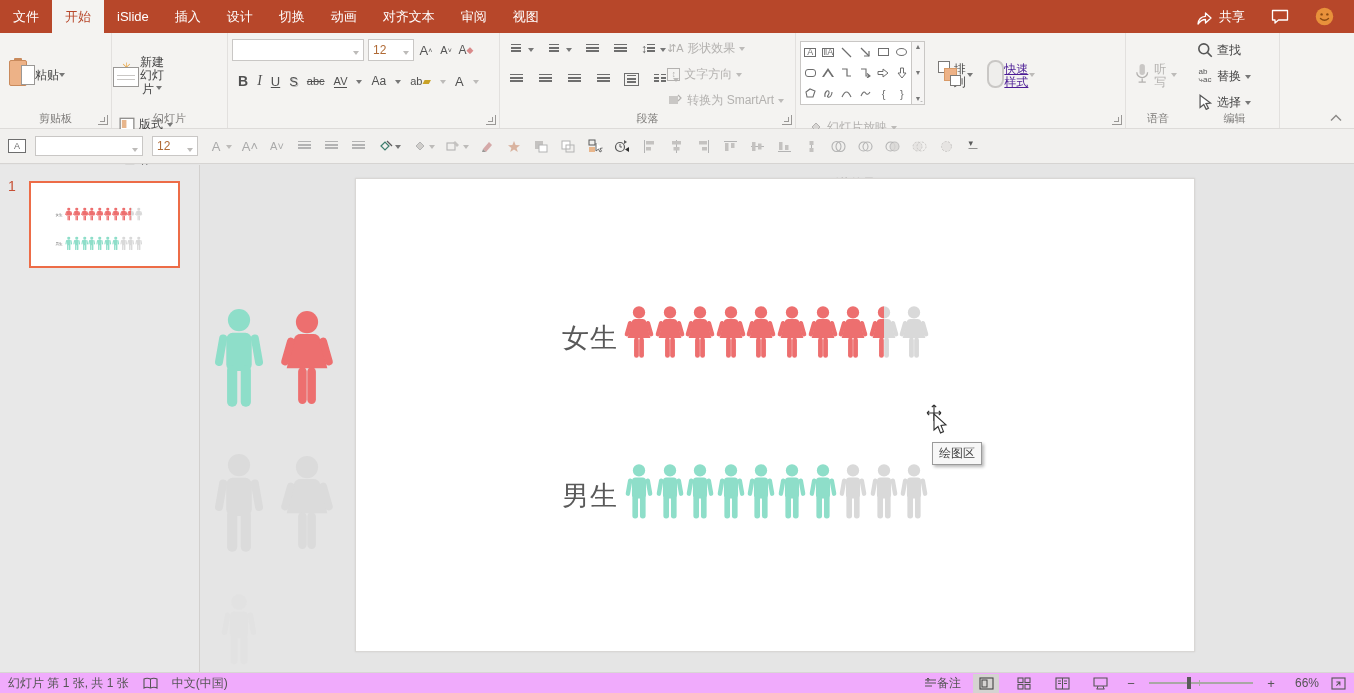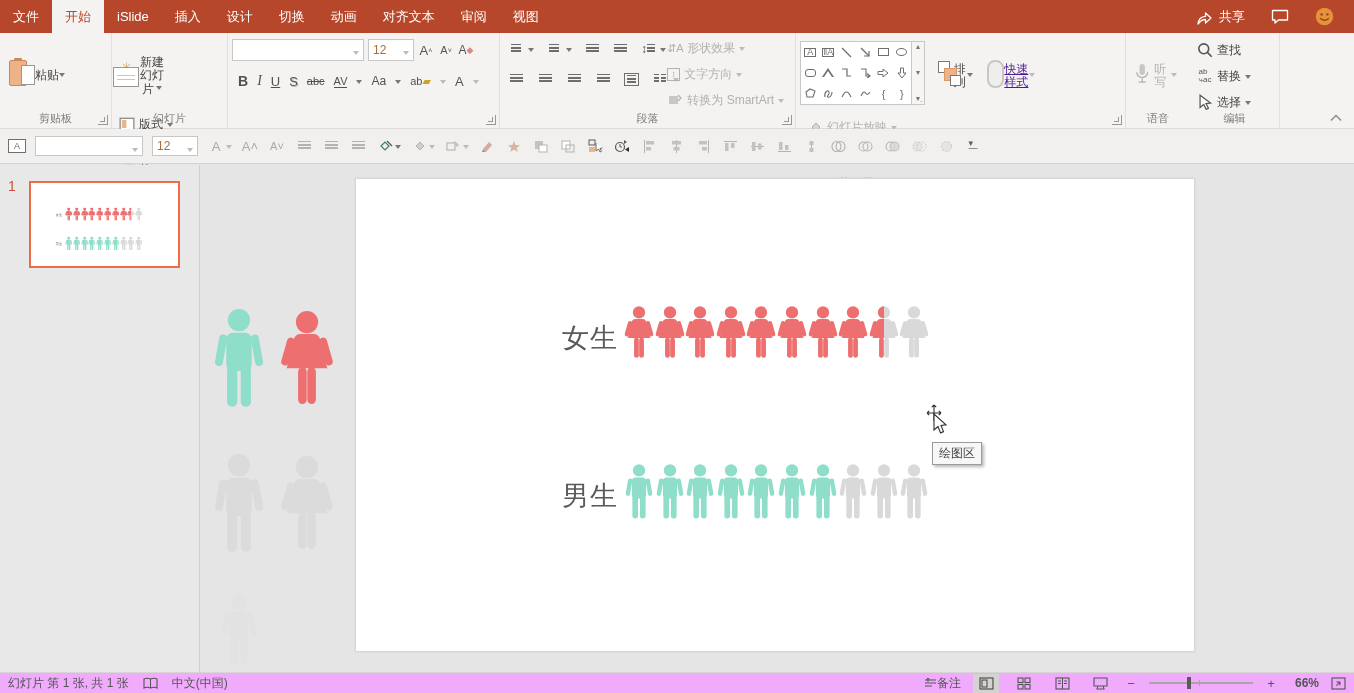--- a/index.html
+++ b/index.html
@@ -875,19 +875,19 @@
           <path d="M1 1 H14 V9 H1 Z" fill="none" stroke="#555" stroke-width="1.1"></path>
           <path d="M5 9 L4 12 M10 9 L11 12 M3.5 12 H11.5" stroke="#555" fill="none"></path>
         </svg>
       </span>
     <span class="zbtn">−</span>
     <span class="zoom-track">
         <span class="zoom-tick"></span>
         <span class="zoom-thumb"></span>
       </span>
     <span class="zbtn">+</span>
-    <span style="width:30px;text-align:right;font-weight:bold;">66%</span>
+    <span style="width:30px;text-align:right;">66%</span>
     <svg width="15" height="13" viewBox="0 0 15 13">
         <rect x="1" y="1" width="13" height="11" fill="none" stroke="#555" stroke-width="1.1"></rect>
         <path d="M5 7 L7.5 4.5 L10 7 M7.5 4.5 L7.5 9.5" stroke="#555" fill="none" transform="rotate(45 7.5 6.5)"></path>
       </svg>
   </div>
 </div>
 
 </body></html>

